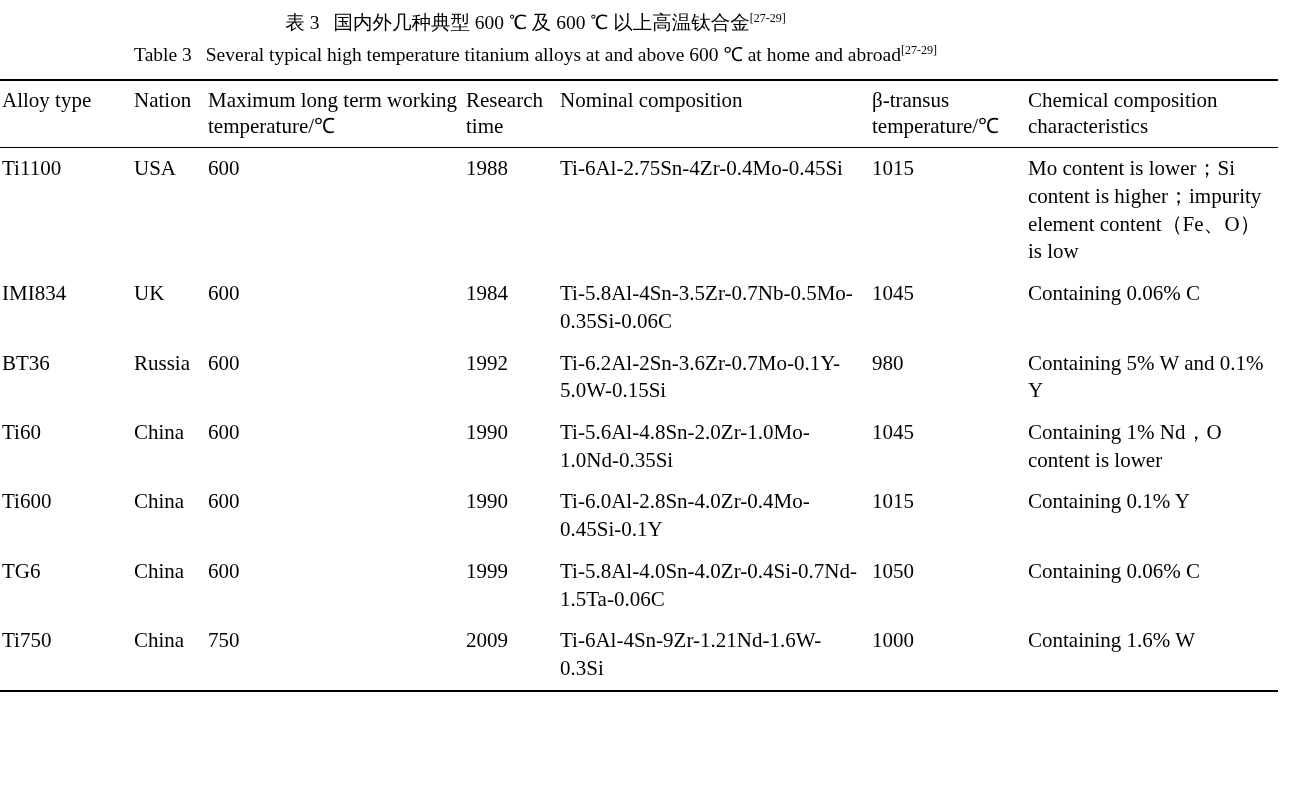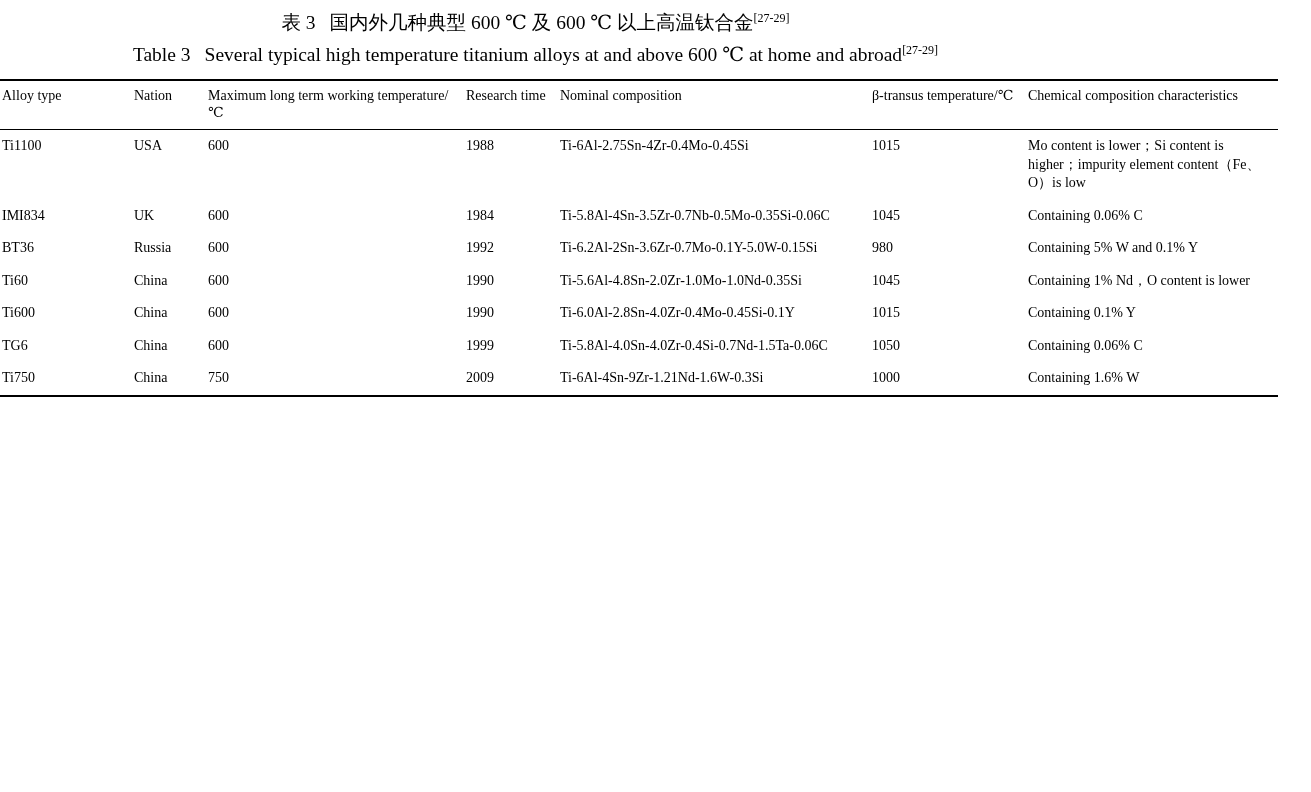--- a/index.html
+++ b/index.html
@@ -11,20 +11,21 @@
     width: 1311px;
     height: 792px;
     font-family: "Liberation Serif", "DejaVu Serif", serif;
     color: #000000;
     overflow: hidden;
   }
   .page {
     width: 1071px;
     padding: 0;
     box-sizing: border-box;
+    font-family: Liberation Serif, serif;
   }
   .caption {
     text-align: center;
     font-size: 19.5px;
     line-height: 1.5;
   }
   .caption-cn {
     margin-top: 8px;
   }
   .caption-en {
@@ -37,21 +38,21 @@
   sup.ref {
     font-size: 12px;
     vertical-align: super;
     line-height: 0;
   }
   table.tbl {
     border-collapse: collapse;
     width: 1278px;
     margin: 9px auto 0 auto;
     table-layout: fixed;
-    font-size: 14px;
+    font-size: 21px;
   }
   table.tbl thead tr.head-row > th {
     font-weight: normal;
     text-align: left;
     vertical-align: top;
     padding: 6px 6px 7px 2px;
     line-height: 1.28;
   }
   table.tbl tbody td {
     text-align: left;

